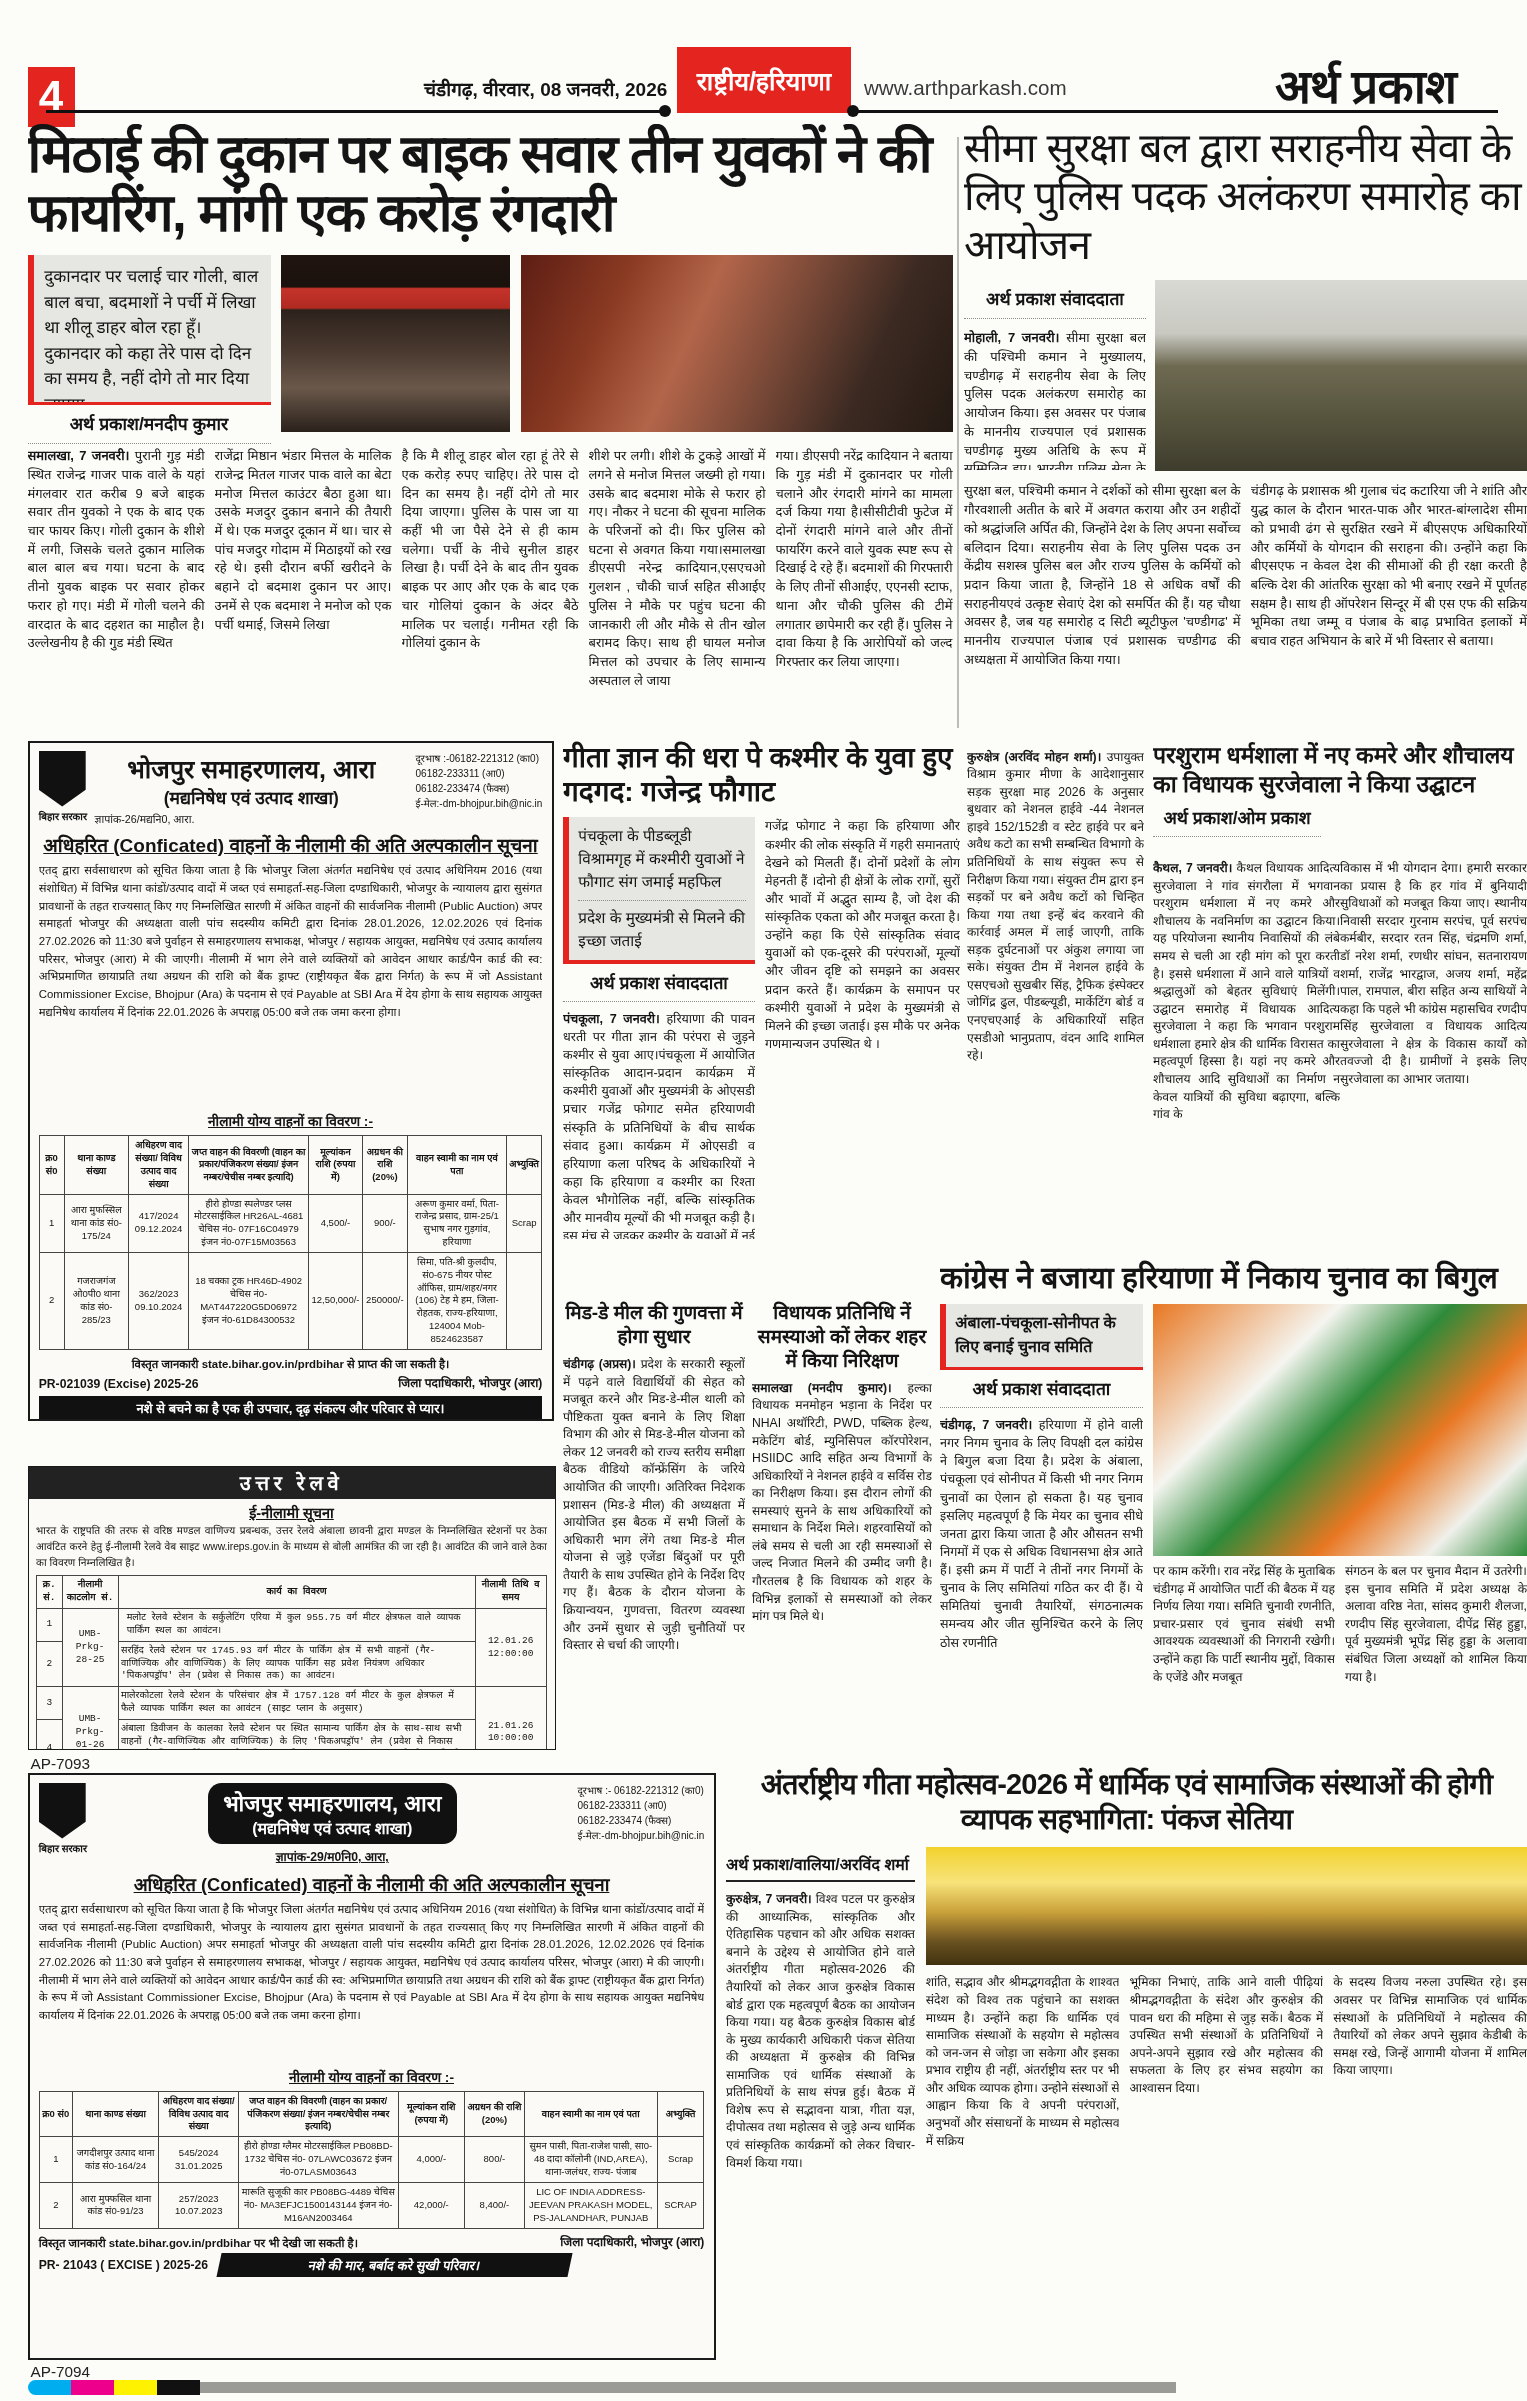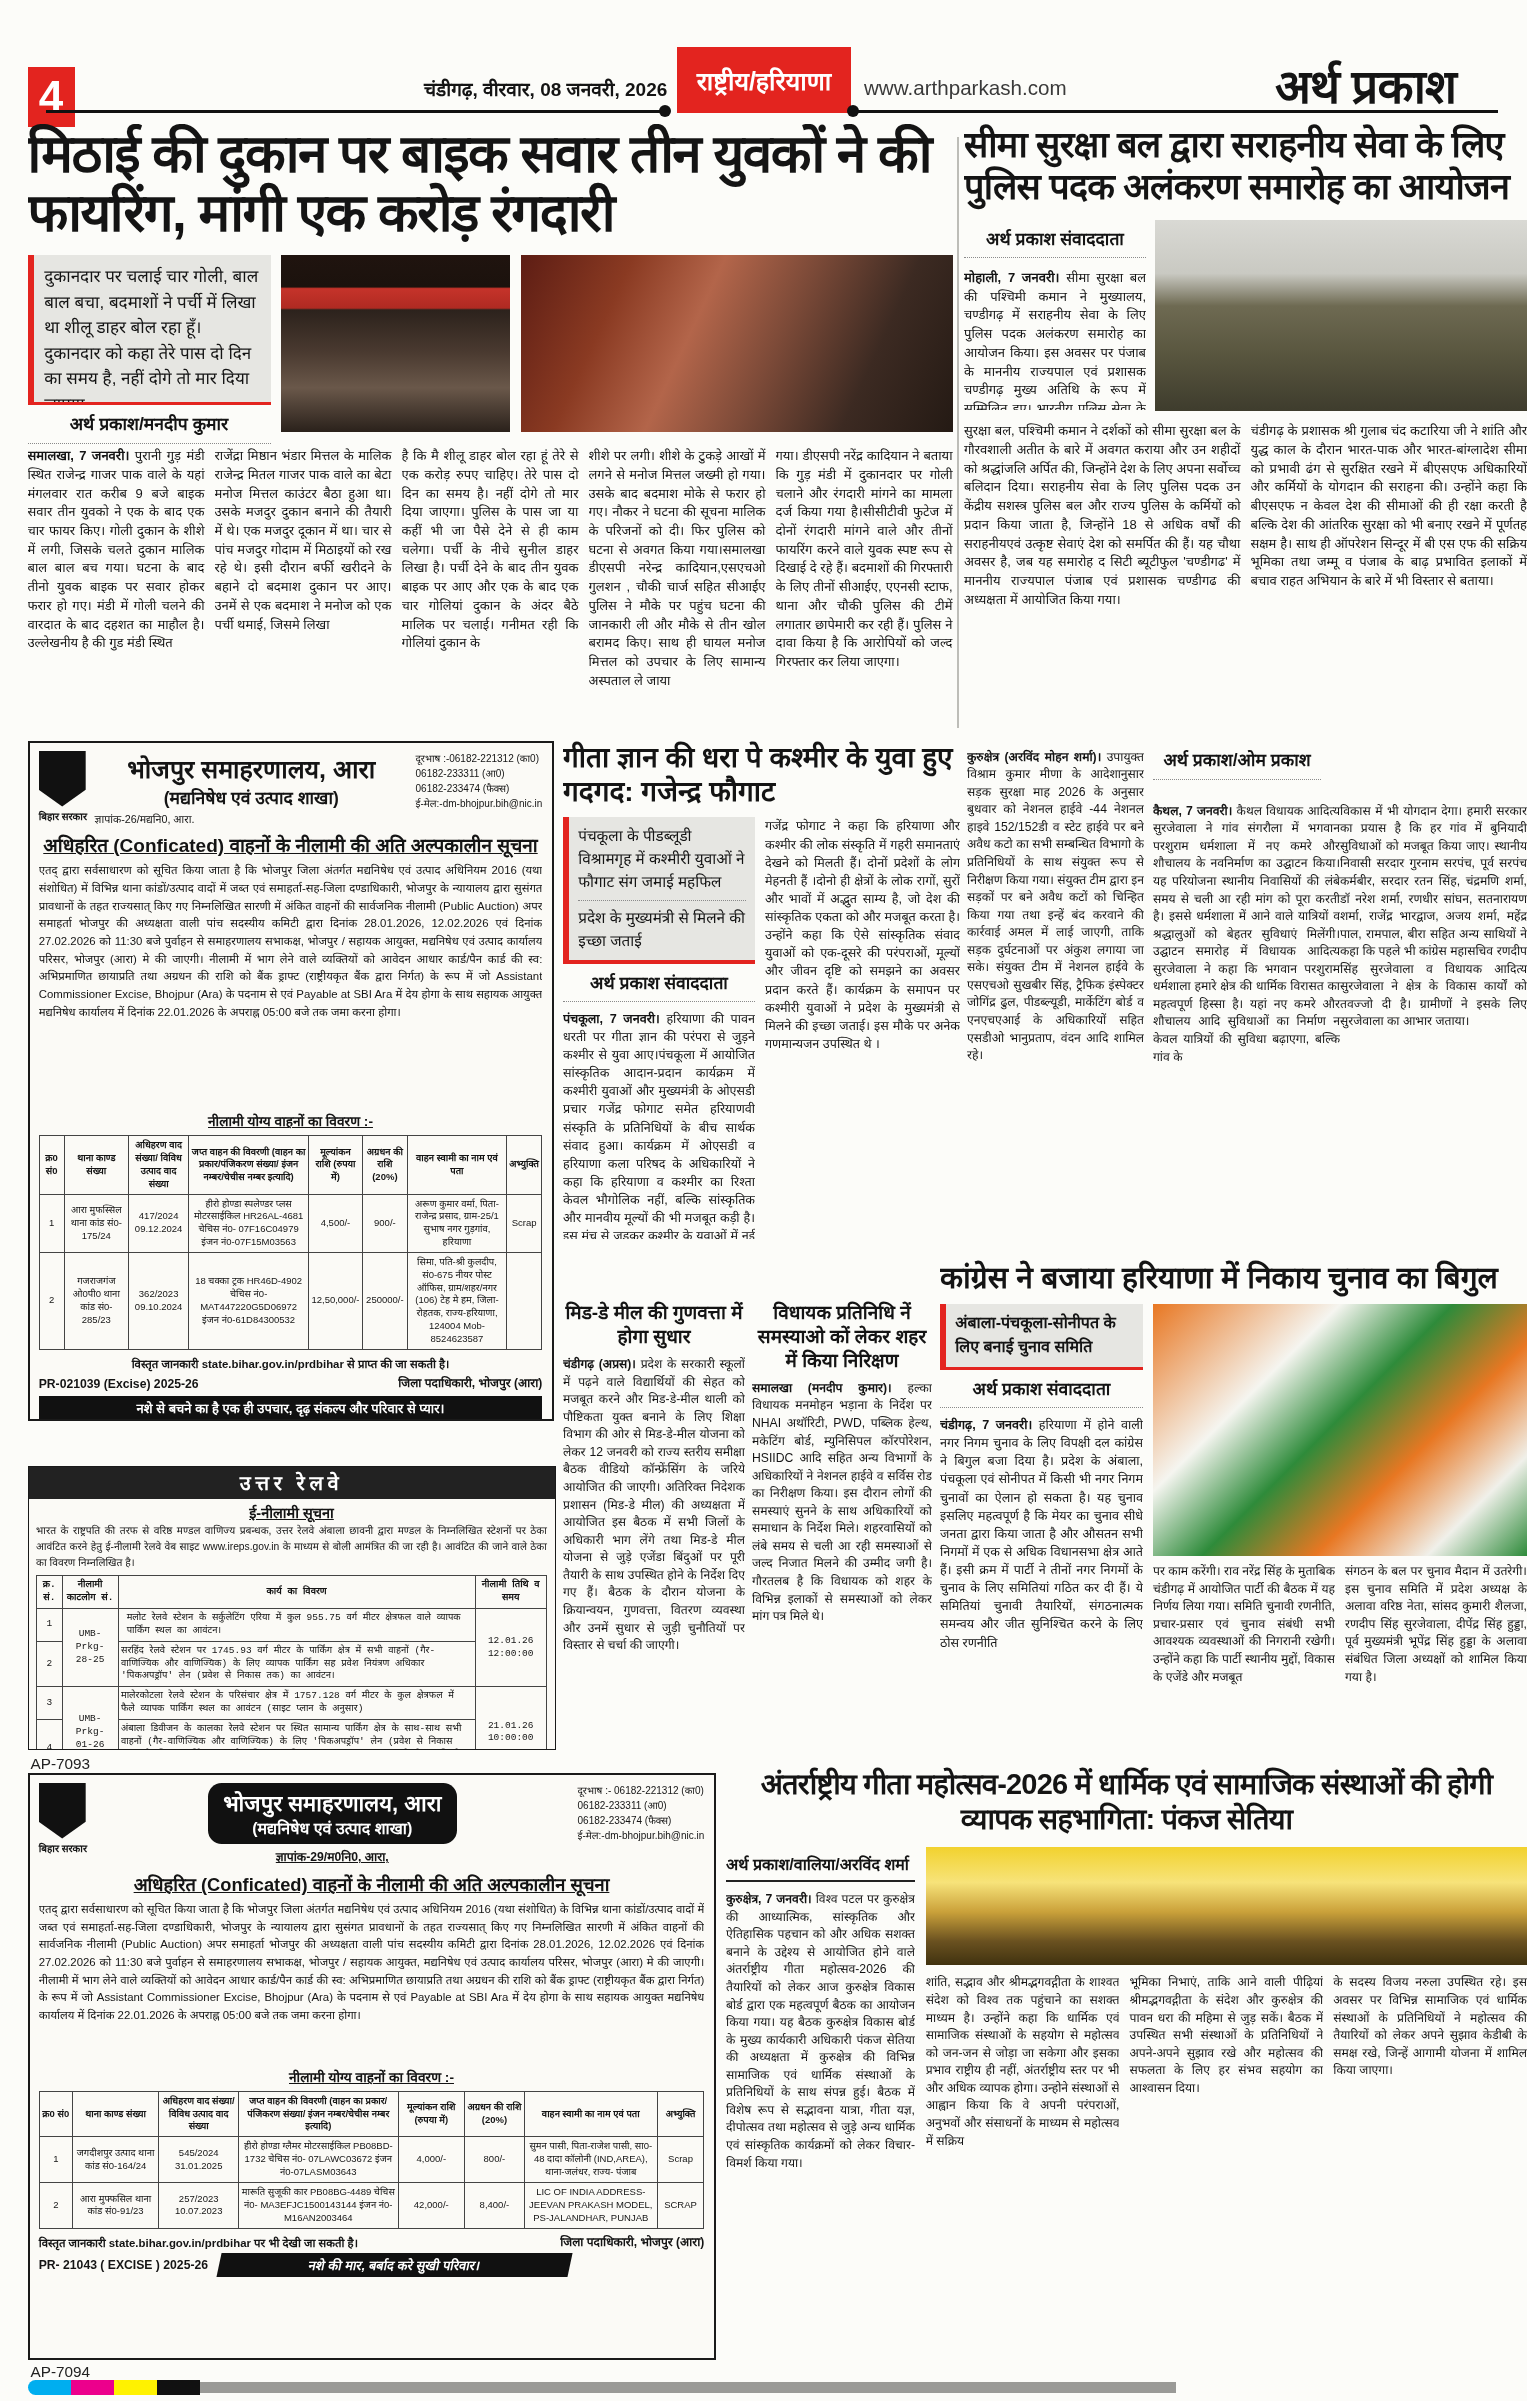--- a/index.html
+++ b/index.html
@@ -12,21 +12,21 @@
   .pagenum { background:#e3241f; color:#fff; font-weight:700; font-size:44px; width:47px; height:60px; display:flex; align-items:center; justify-content:center; }
   .hdr-date { font-size:19px; font-weight:700; }
   .hdr-badge { background:#e3241f; color:#fff; font-weight:700; font-size:25px; width:174px; height:66px; display:flex; align-items:center; justify-content:center; text-align:center; }
   .hdr-web { font-size:20.6px; color:#3a3a3a; }
   .masthead { font-size:47px; font-weight:900; letter-spacing:-0.8px; }
   .hdr-rule { height:3.1px; background:#111; }
   .hdr-dot { width:12.2px; height:12.2px; border-radius:50%; background:#111; }
 
   
   .headline-xl { font-size:53px; line-height:1.12; font-weight:900; letter-spacing:-1.5px; }
-  .headline-lg { font-size:36px; line-height:1.18; font-weight:700; letter-spacing:-0.8px; }
+  .headline-lg { font-size:41px; line-height:1.18; font-weight:400; letter-spacing:-0.8px; }
   .headline-md { font-size:28px; line-height:1.2; font-weight:900; }
   .headline-sm { font-size:20.6px; line-height:1.25; font-weight:900; }
   .byline { font-weight:700; font-size:17.5px; text-align:center; padding:6.1px 0 7.6px; }
   .dotline { border-bottom:1.5px dotted #8a8a8a; }
   .col { font-size:13px; line-height:1.44; text-align:justify; overflow:hidden; }
   .lead { font-weight:700; }
   .graybox { background:#e6e6e2; border-left:6.9px solid #e3241f; padding:9.2px 10.7px; font-size:17px; line-height:1.5; font-weight:500; }
   .redline { height:3.1px; background:#e3241f; }
   .photo { background:#888; position:relative; overflow:hidden; }
   .ph-shop { background:linear-gradient(180deg,#20140f 0%,#1b120d 18%,#c5332a 19%,#b02a22 30%,#2c221c 31%,#4a3a30 55%,#6a584a 75%,#2a211b 100%); }
@@ -203,20 +203,21 @@
   </div>
 
   <div class="abs" style="left:967px;top:741px;width:177px;height:557px;overflow:hidden;">
     <div class="col" style="height:450px;margin-top:7.6px;font-size:12.2px;">
       <span class="lead">कुरुक्षेत्र (अरविंद मोहन शर्मा)।</span>
       <span>उपायुक्त विश्राम कुमार मीणा के आदेशानुसार सड़क सुरक्षा माह 2026 के अनुसार बुधवार को नेशनल हाईवे -44 नेशनल हाइवे 152/152डी व स्टेट हाईवे पर बने अवैध कटो का सभी सम्बन्धित विभागो के प्रतिनिधियों के साथ संयुक्त रूप से निरीक्षण किया गया। संयुक्त टीम द्वारा इन सड़कों पर बने अवैध कटों को चिन्हित किया गया तथा इन्हें बंद करवाने की कार्रवाई अमल में लाई जाएगी, ताकि सड़क दुर्घटनाओं पर अंकुश लगाया जा सके। संयुक्त टीम में नेशनल हाईवे के एसएचओ सुखबीर सिंह, ट्रैफिक इंस्पेक्टर जोगिंद्र ढुल, पीडब्ल्यूडी, मार्केटिंग बोर्ड व एनएचएआई के अधिकारियों सहित एसडीओ भानुप्रताप, वंदन आदि शामिल रहे।</span>
     </div>
   </div>
 
   <div class="abs" style="left:1153px;top:741px;width:374px;height:557px;overflow:hidden;">
+    <div class="headline-sm" style="font-size:23px;">परशुराम धर्मशाला में नए कमरे और शौचालय का विधायक सुरजेवाला ने किया उद्घाटन</div>
     <div class="byline dotline" style="width:168px;">अर्थ प्रकाश/ओम प्रकाश</div>
     <div style="display:flex;margin-top:23px;">
       <div class="col" style="flex:1;height:412px;font-size:12.2px;">
         <span class="lead">कैथल, 7 जनवरी।</span>
         <span>कैथल विधायक आदित्य सुरजेवाला ने गांव संगरौला में भगवान परशुराम धर्मशाला में नए कमरे और शौचालय के नवनिर्माण का उद्घाटन किया। यह परियोजना स्थानीय निवासियों की लंबे समय से चली आ रही मांग को पूरा करती है। इससे धर्मशाला में आने वाले यात्रियों व श्रद्धालुओं को बेहतर सुविधाएं मिलेंगी। उद्घाटन समारोह में विधायक आदित्य सुरजेवाला ने कहा कि भगवान परशुराम धर्मशाला हमारे क्षेत्र की धार्मिक विरासत का महत्वपूर्ण हिस्सा है। यहां नए कमरे और शौचालय आदि सुविधाओं का निर्माण न केवल यात्रियों की सुविधा बढ़ाएगा, बल्कि गांव के</span>
       </div>
       <div class="col" style="flex:1;height:412px;font-size:12.2px;">विकास में भी योगदान देगा। हमारी सरकार का प्रयास है कि हर गांव में बुनियादी सुविधाओं को मजबूत किया जाए। स्थानीय निवासी सरदार गुरनाम सरपंच, पूर्व सरपंच कर्मबीर, सरदार रतन सिंह, चंद्रमणि शर्मा, डॉ नरेश शर्मा, रणधीर सांघन, सतनारायण शर्मा, राजेंद्र भारद्वाज, अजय शर्मा, महेंद्र पाल, रामपाल, बीरा सहित अन्य साथियों ने कहा कि पहले भी कांग्रेस महासचिव रणदीप सिंह सुरजेवाला व विधायक आदित्य सुरजेवाला ने क्षेत्र के विकास कार्यों को तवज्जो दी है। ग्रामीणों ने इसके लिए सुरजेवाला का आभार जताया।</div>
     </div>
   </div>
 

